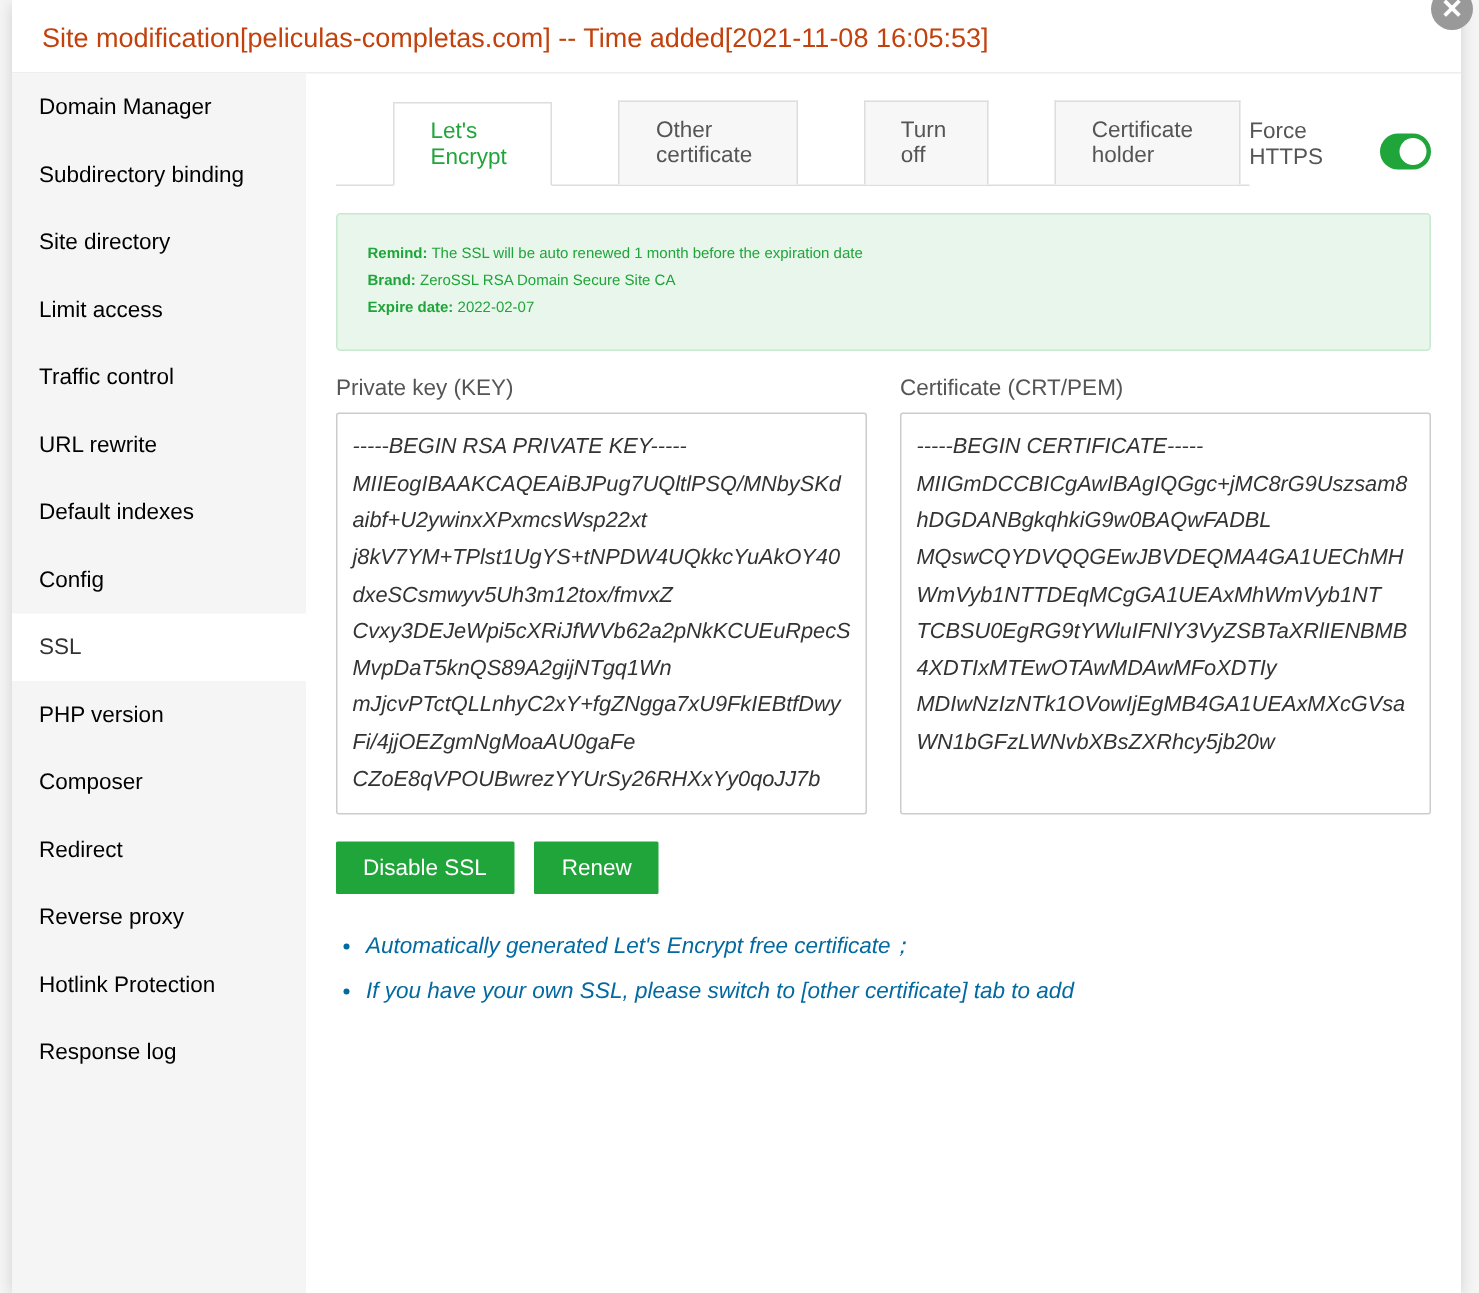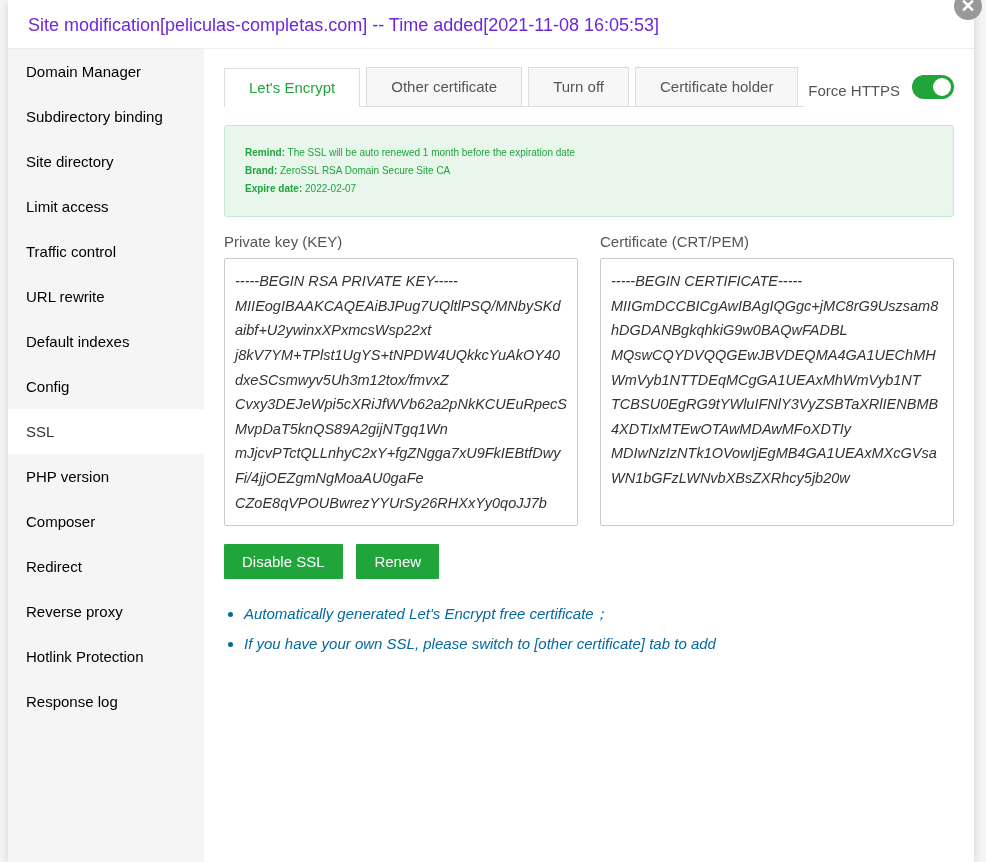--- a/index.html
+++ b/index.html
@@ -37,21 +37,21 @@
       align-items: center;
       justify-content: center;
       font-size: 18px;
       cursor: pointer;
       z-index: 10;
       font-weight: bold;
     }
     .modal-header {
       padding: 15px 20px 12px 20px;
       font-size: 18px;
-      color: #6d28d9;
+      color: #c2410c;
       border-bottom: 1px solid #eee;
     }
     .modal-body {
       flex: 1;
       display: flex;
       overflow: hidden;
     }
     .sidebar {
       width: 196px;
       background: #f5f5f5;
@@ -83,20 +83,21 @@
     }
     .tab {
       padding: 10px 24px;
       border: 1px solid #ddd;
       background: #f7f7f7;
       cursor: pointer;
       color: #555;
       font-size: 15px;
       margin-right: 6px;
       border-bottom: none;
+      margin-left: 38px;
     }
     .tab.active {
       background: #fff;
       color: #20a53a;
       border-bottom: 1px solid #fff;
       position: relative;
       top: 1px;
     }
     .force-https {
       margin-left: auto;

